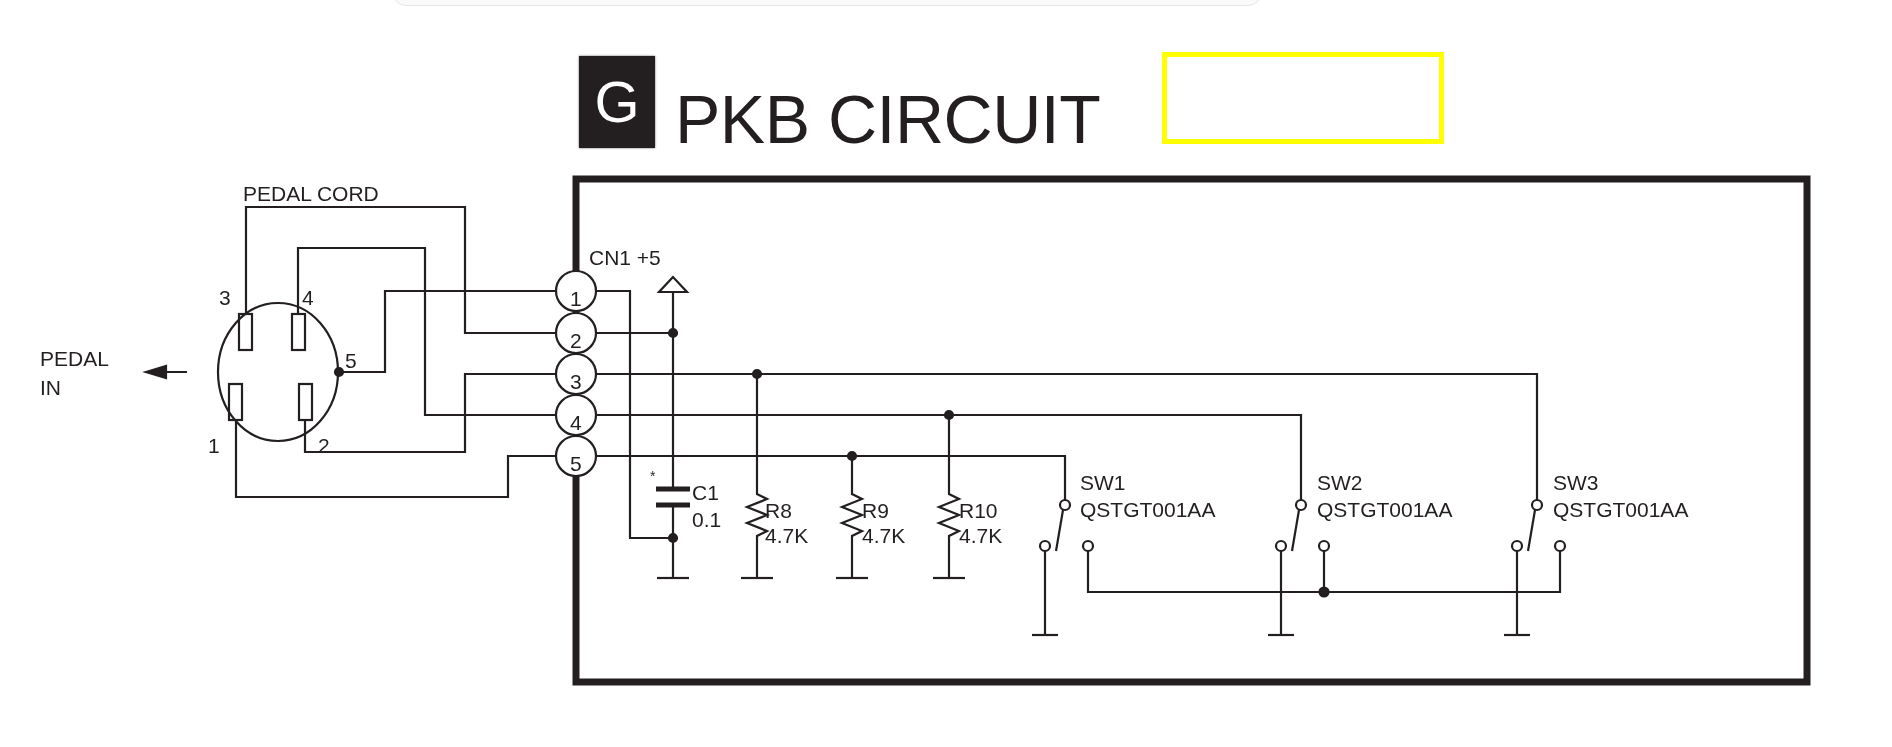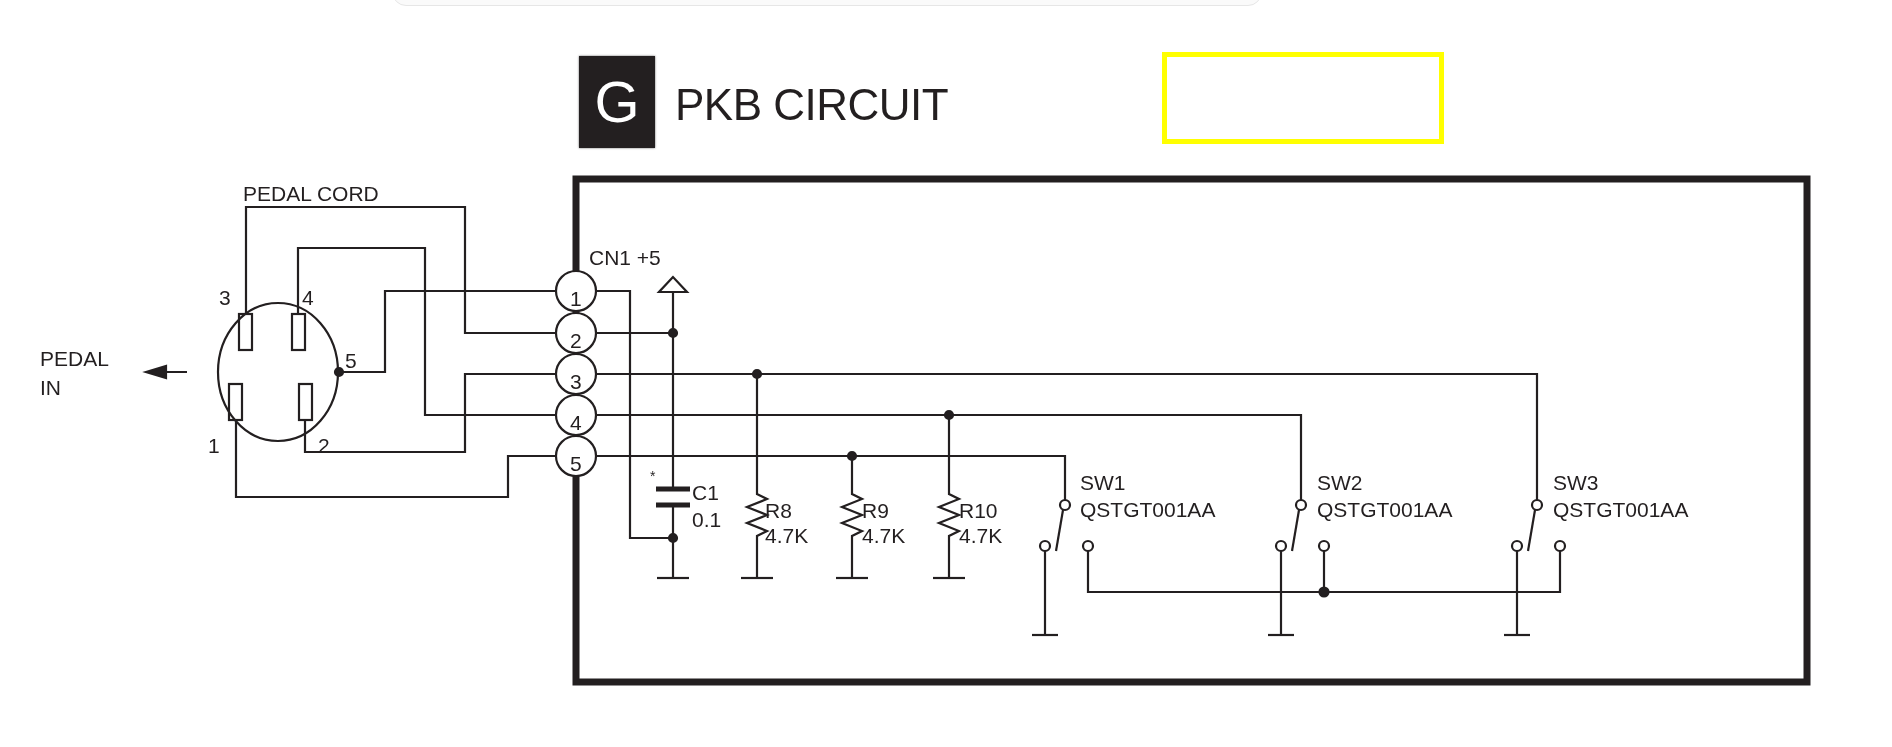--- a/index.html
+++ b/index.html
@@ -3,21 +3,21 @@
 <meta charset="utf-8">
 <style>
   html, body { margin: 0; padding: 0; background: #ffffff; }
   body { width: 1892px; height: 747px; position: relative; overflow: hidden;
          font-family: "Liberation Sans", "DejaVu Sans", sans-serif; color: #231f20; }
   .topbar { position: absolute; left: 392px; top: -24px; width: 868px; height: 28px;
             border: 1px solid #e6e6e6; border-radius: 14px; background: #fafafa; }
   .title-badge { position: absolute; left: 579px; top: 56px; width: 76px; height: 92px;
                  background: #231f20; color: #fff; font-size: 58px; line-height: 92px; text-align: center;
                  box-shadow: 0 0 2px #666; }
-  .title-text { position: absolute; left: 675px; top: 80px; font-size: 44px; color: #231f20; letter-spacing: -0.5px; }
+  .title-text { position: absolute; left: 675px; top: 80px; font-size: 68px; color: #231f20; letter-spacing: -0.5px; }
   .highlight-box { position: absolute; left: 1162px; top: 52px; width: 282px; height: 92px;
                    border: 5px solid #ffff00; box-sizing: border-box; }
   svg#schematic { position: absolute; left: 0; top: 0; }
   svg text { font-family: "Liberation Sans", "DejaVu Sans", sans-serif; fill: #231f20; }
 </style>
 </head>
 <body>
 
 <div class="topbar"></div>
 

